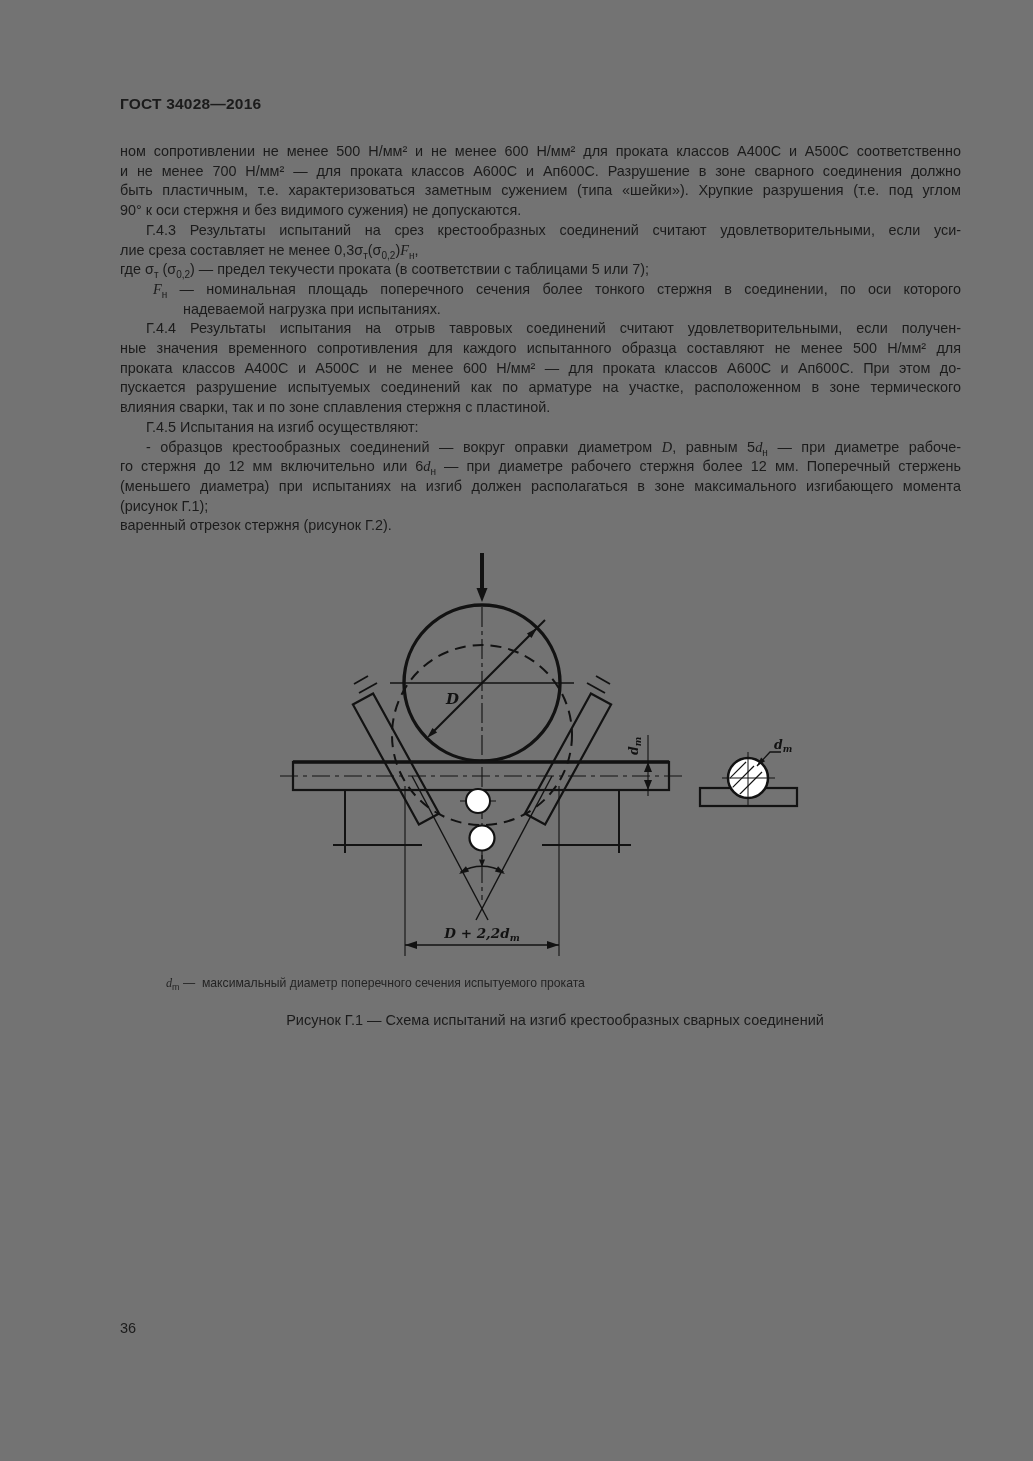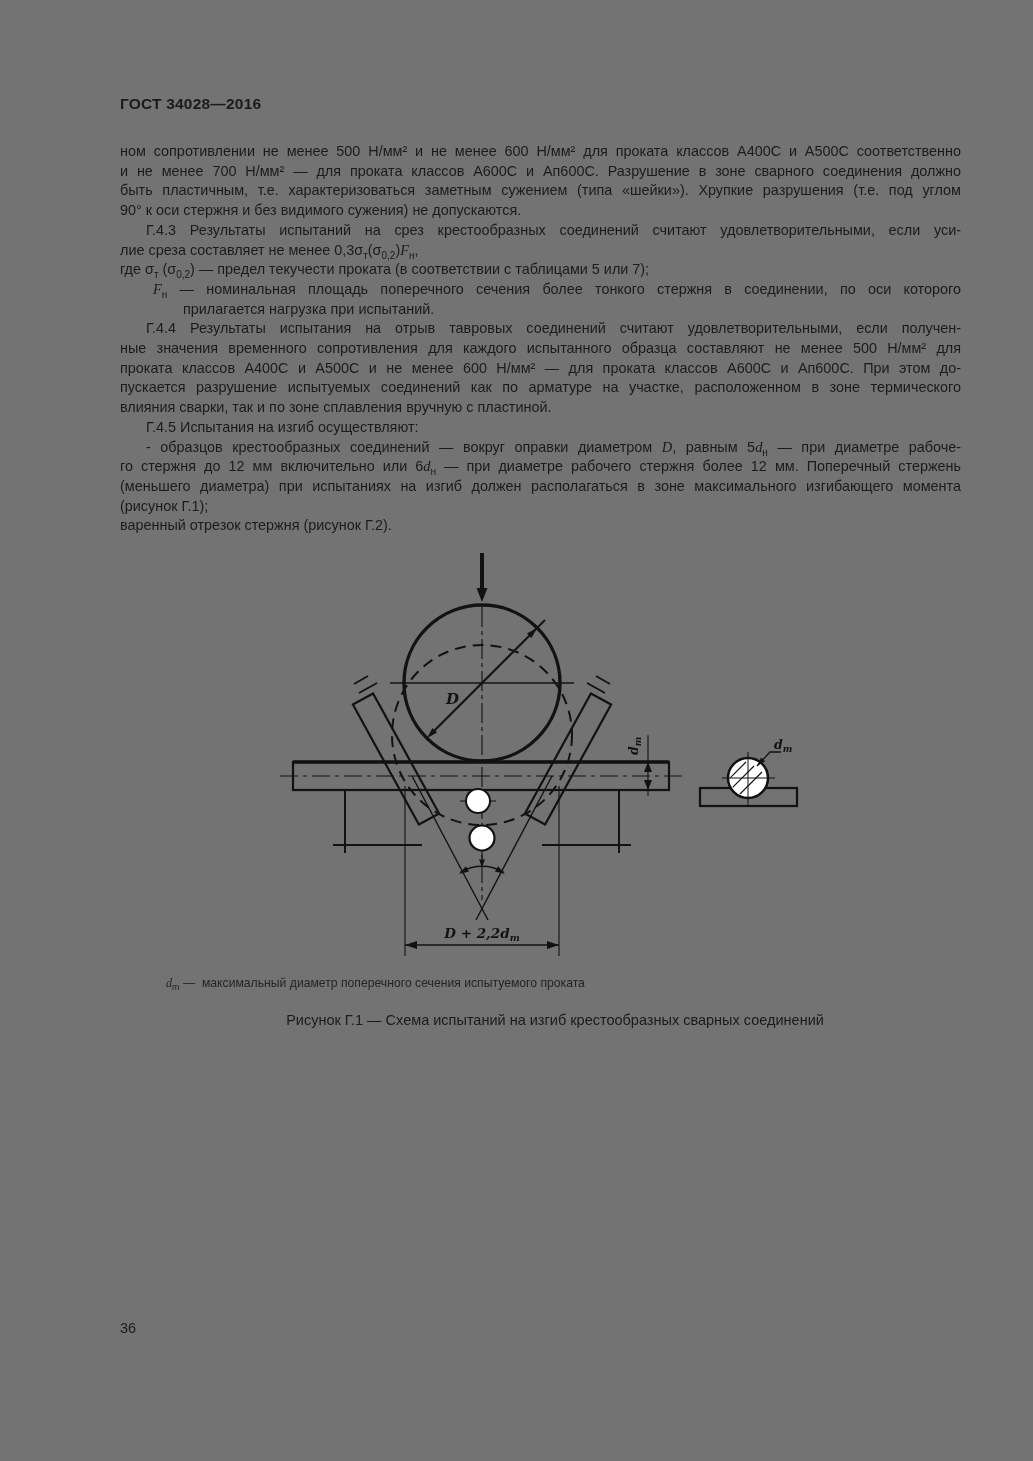--- a/index.html
+++ b/index.html
@@ -39,26 +39,26 @@
 
   <div id="textblock">
     <div class="ln j">ном сопротивлении не менее 500 Н/мм² и не менее 600 Н/мм² для проката классов А400С и А500С соответственно</div>
     <div class="ln j">и не менее 700 Н/мм² — для проката классов А600С и Ап600С. Разрушение в зоне сварного соединения должно</div>
     <div class="ln j">быть пластичным, т.е. характеризоваться заметным сужением (типа «шейки»). Хрупкие разрушения (т.е. под углом</div>
     <div class="ln l">90° к оси стержня и без видимого сужения) не допускаются.</div>
     <div class="ln j i1">Г.4.3 Результаты испытаний на срез крестообразных соединений считают удовлетворительными, если уси-</div>
     <div class="ln l">лие среза составляет не менее 0,3σ<sub>т</sub>(σ<sub>0,2</sub>)<i>F</i><sub>н</sub>,</div>
     <div class="ln l">где σ<sub>т</sub> (σ<sub>0,2</sub>) — предел текучести проката (в соответствии с таблицами 5 или 7);</div>
     <div class="ln j i2"><i>F</i><sub>н</sub> — номинальная площадь поперечного сечения более тонкого стержня в соединении, по оси которого</div>
-    <div class="ln l i3">прилагается нагрузка при испытаний.</div>
+    <div class="ln l i3">надеваемой нагрузка при испытаниях.</div>
     <div class="ln j i1">Г.4.4 Результаты испытания на отрыв тавровых соединений считают удовлетворительными, если получен-</div>
     <div class="ln j">ные значения временного сопротивления для каждого испытанного образца составляют не менее 500 Н/мм² для</div>
     <div class="ln j">проката классов А400С и А500С и не менее 600 Н/мм² — для проката классов А600С и Ап600С. При этом до-</div>
     <div class="ln j">пускается разрушение испытуемых соединений как по арматуре на участке, расположенном в зоне термического</div>
-    <div class="ln l">влияния сварки, так и по зоне сплавления вручную с пластиной.</div>
+    <div class="ln l">влияния сварки, так и по зоне сплавления стержня с пластиной.</div>
     <div class="ln l i1">Г.4.5 Испытания на изгиб осуществляют:</div>
     <div class="ln j i1">- образцов крестообразных соединений — вокруг оправки диаметром <i>D</i>, равным 5<i>d</i><sub>н</sub> — при диаметре рабоче-</div>
     <div class="ln j">го стержня до 12 мм включительно или 6<i>d</i><sub>н</sub> — при диаметре рабочего стержня более 12 мм. Поперечный стержень</div>
     <div class="ln j">(меньшего диаметра) при испытаниях на изгиб должен располагаться в зоне максимального изгибающего момента</div>
     <div class="ln l">(рисунок Г.1);</div>
     <div class="ln l">варенный отрезок стержня (рисунок Г.2).</div>
   </div>
 
   <div id="figwrap">
   <svg width="680" height="418" viewBox="270 548 680 418" xmlns="http://www.w3.org/2000/svg">

